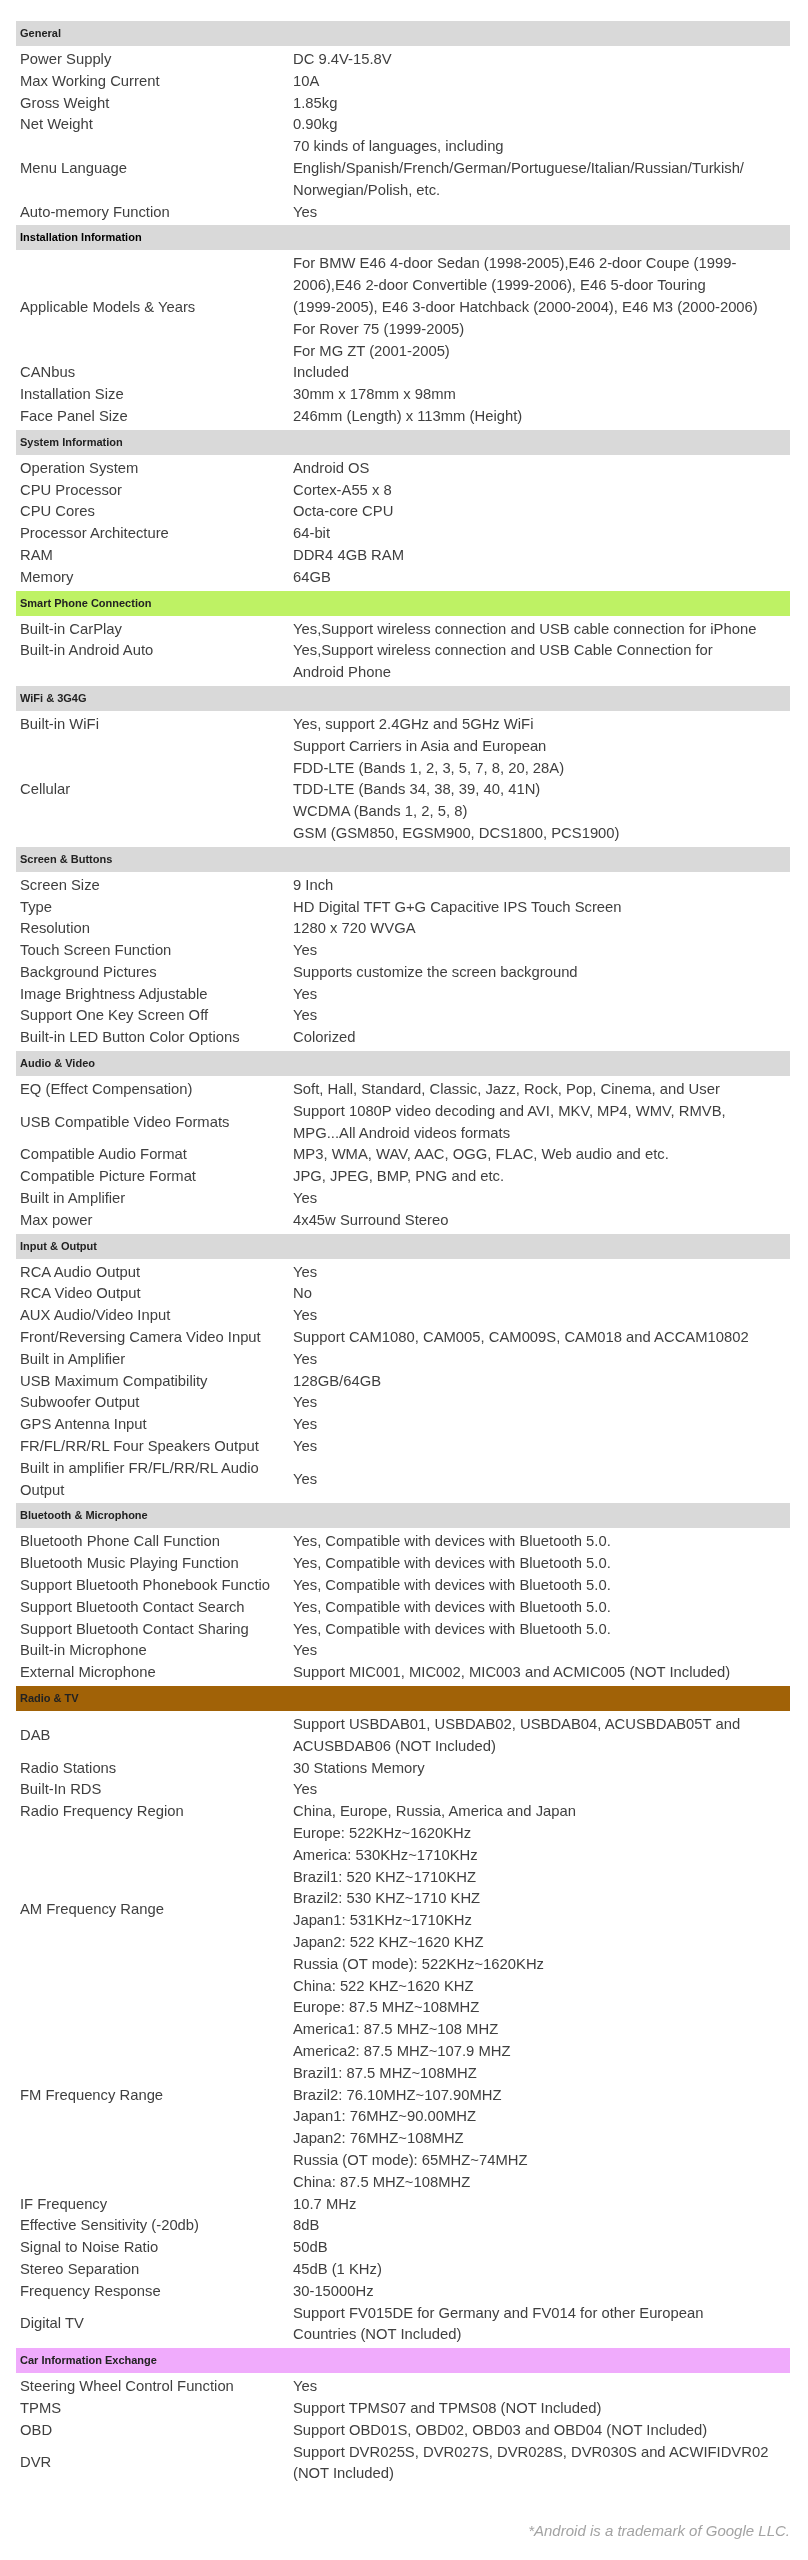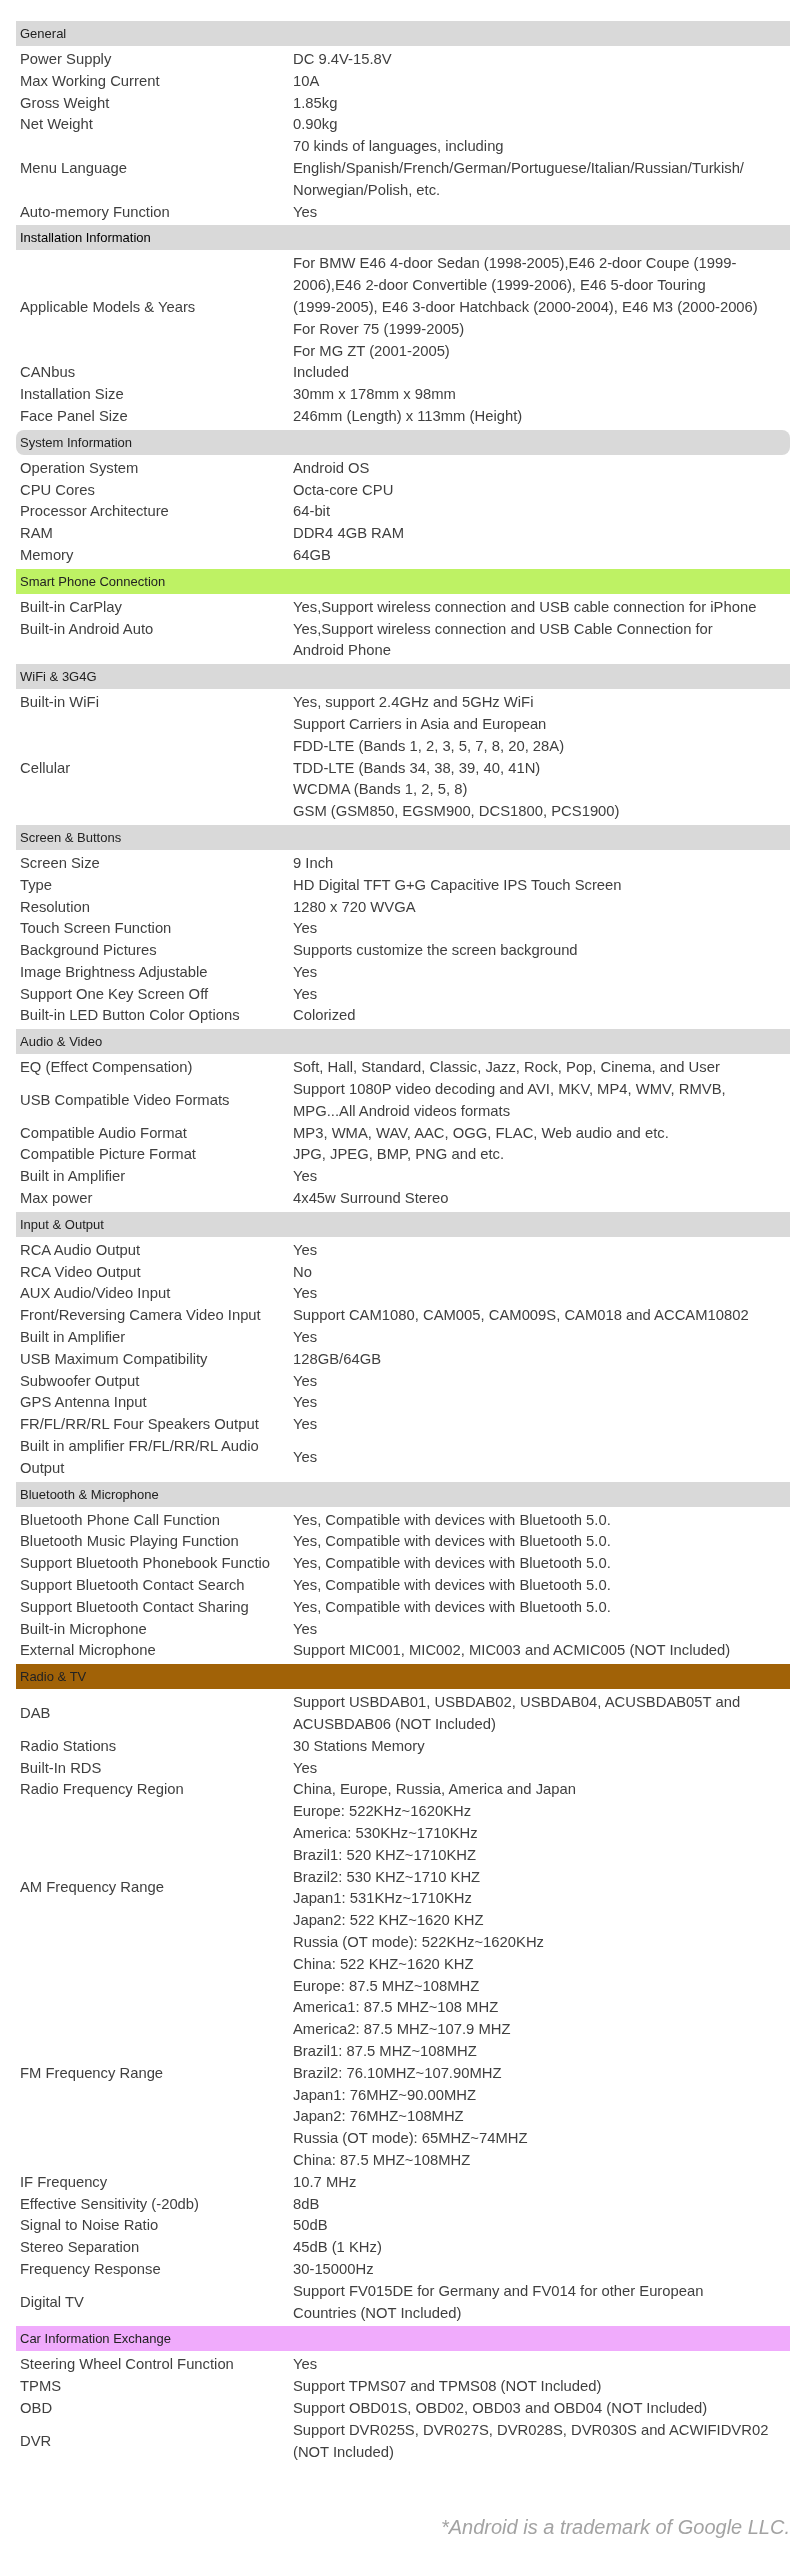--- a/index.html
+++ b/index.html
@@ -7,43 +7,43 @@
     width:808px;height:2560px;position:relative;overflow:hidden;
     background:#ffffff;color:#3f3f3f;
     font-family:"Liberation Sans","DejaVu Sans",sans-serif;
     -webkit-font-smoothing:antialiased;
   }
   .page{padding-top:19px;}
   .sec-header{
     margin:2px 18px 3px 16px;
     background:#d9d9d9;
     color:#222222;
-    font-weight:normal;
-    font-size:13px;
+    font-weight:bold;
+    font-size:11px;
     line-height:21px;
     padding:2px 0 2px 4px;
   }
   .row{
     display:grid;
     grid-template-columns:273px 1fr;
     align-items:center;
     margin:0 10px 0 20px;
   }
   .row.top{align-items:start;}
   .cell-label,.line{
     font-size:14.8px;
     line-height:21.8px;
   }
   .cell-label{padding-right:6px;}
   .line{white-space:nowrap;}
   .footer-note{
     position:absolute;
     right:18px;
     bottom:21px;
-    font-size:20px;
+    font-size:15px;
     font-style:italic;
     color:#a3a3a3;
   }
 </style>
 </head>
 <body style="background: rgb(255, 255, 255); color: rgb(63, 63, 63);">
 
 <div class="page">
   <div id="spec-table">
       <div class="sec-header" style="background: rgb(217, 217, 217); color: rgb(34, 34, 34);">General</div>
@@ -107,25 +107,31 @@
         <div class="cell-value">
           <div class="line">30mm x 178mm x 98mm</div>
         </div>
       </div>
       <div class="row">
         <div class="cell-label">Face Panel Size</div>
         <div class="cell-value">
           <div class="line">246mm (Length) x 113mm (Height)</div>
         </div>
       </div>
-      <div class="sec-header" style="background: rgb(217, 217, 217); color: rgb(34, 34, 34); border-radius: 8px;">System Information</div>
+      <div class="sec-header" style="background: rgb(217, 217, 217); color: rgb(34, 34, 34);">System Information</div>
       <div class="row">
         <div class="cell-label">Operation System</div>
         <div class="cell-value">
           <div class="line">Android OS</div>
+        </div>
+      </div>
+      <div class="row">
+        <div class="cell-label">CPU Processor</div>
+        <div class="cell-value">
+          <div class="line">Cortex-A55 x 8</div>
         </div>
       </div>
       <div class="row">
         <div class="cell-label">CPU Cores</div>
         <div class="cell-value">
           <div class="line">Octa-core CPU</div>
         </div>
       </div>
       <div class="row">
         <div class="cell-label">Processor Architecture</div>

